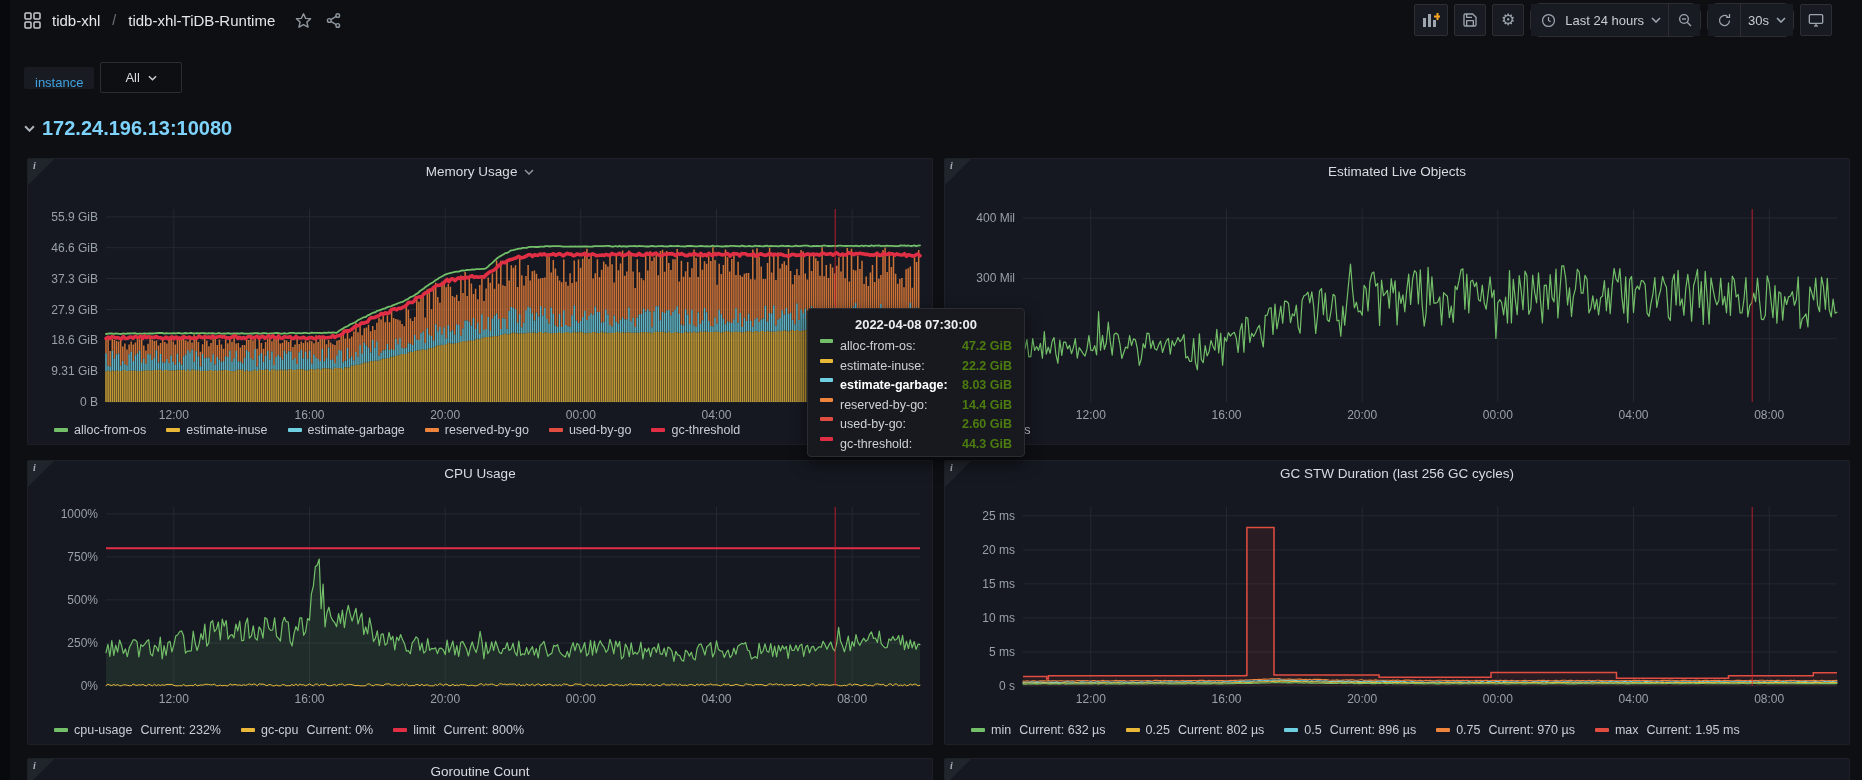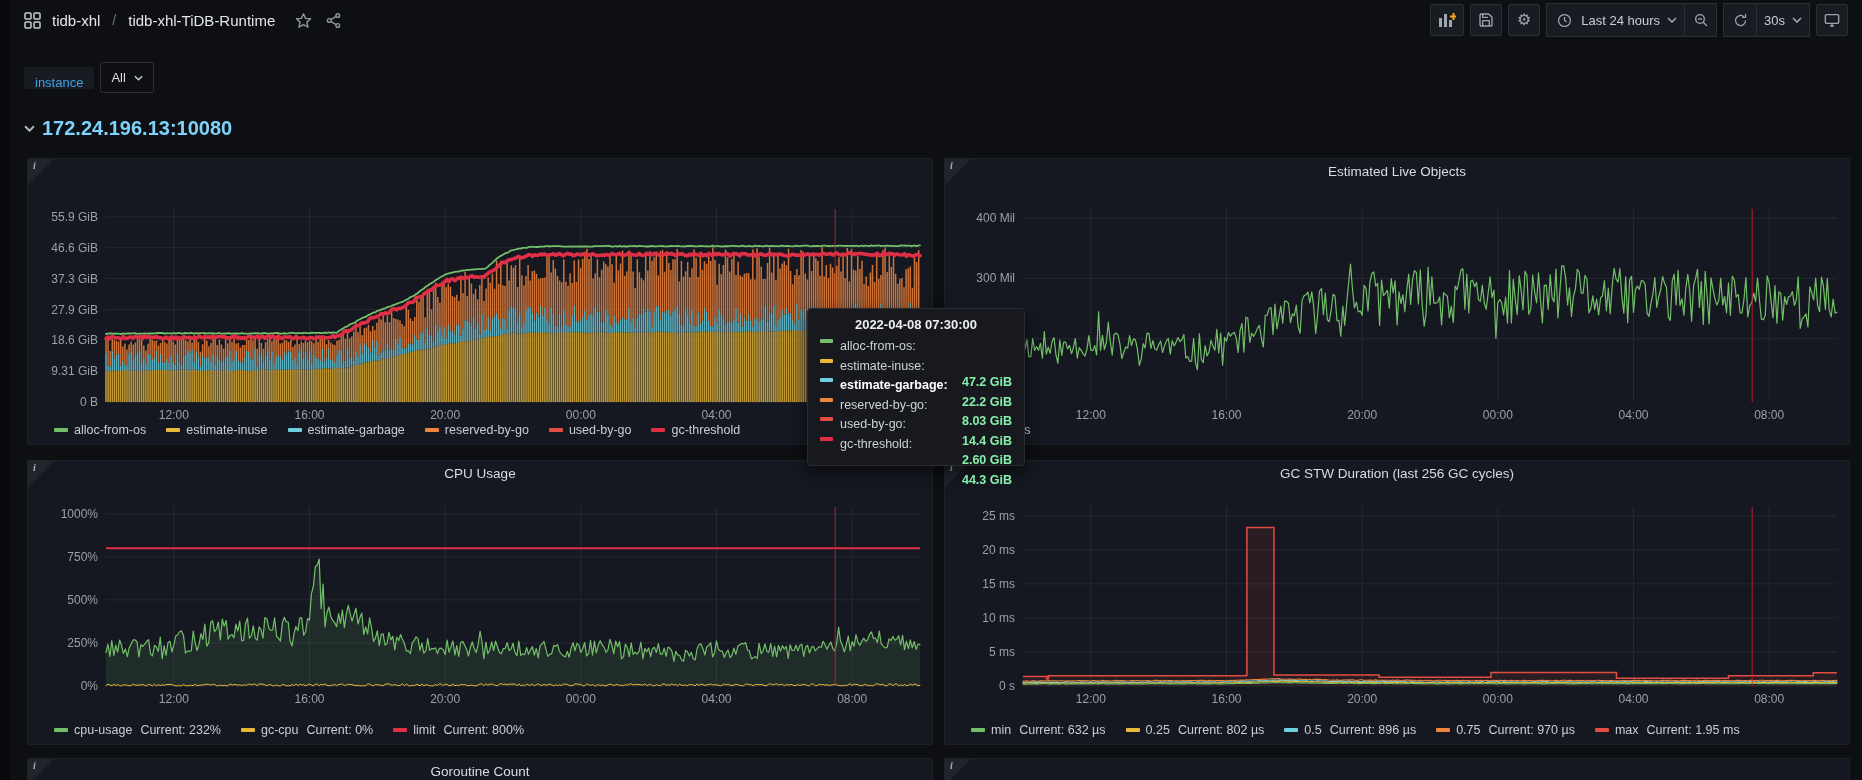--- a/index.html
+++ b/index.html
@@ -3,40 +3,40 @@
 <meta charset="utf-8">
 <style>
   * { margin:0; padding:0; box-sizing:border-box; }
   html,body { width:1862px; height:780px; overflow:hidden; background:#0d0f13;
               font-family:"Liberation Sans", sans-serif; }
   body { position:relative; color:#c9ced4; }
   .side-strip { position:absolute; left:0; top:0; width:10px; height:780px; background:#08090c; }
 
   
   .nav { position:absolute; left:10px; top:0; right:0; height:40px; display:flex;
-         align-items:center; justify-content:space-between; padding:0 14px 0 12px; }
+         align-items:center; justify-content:space-between; padding:0 30px 0 12px; }
   .nav-left { display:flex; align-items:center; gap:10px; }
   .crumb { color:#e4e6e9; font-size:15px; font-weight:500; cursor:pointer; text-decoration:none; }
   .sep { color:#70767e; font-size:14px; padding:0 2px; }
   .nav-ic { display:inline-flex; align-items:center; justify-content:center; width:20px; height:20px; }
   .nav-right { display:flex; align-items:center; gap:6px; }
   .btn { height:32px; min-width:32px; display:inline-flex; align-items:center; justify-content:center;
          background:#181b21; border:1px solid #2c2e34; border-radius:2px; cursor:pointer; gap:7px;
          padding:0 7px; color:#c9ced4; font-size:13px; }
-  .btn-group { display:flex; align-items:stretch; border:1px solid #2c2e34; border-radius:0; background:#d946ef; }
+  .btn-group { display:flex; align-items:stretch; border:1px solid #2c2e34; border-radius:11px; background:#d946ef; }
   .btn-group .btn { border:none; border-radius:0; }
   .btn-group .btn + .btn { border-left:1px solid #2c2e34; }
   .gear-glyph { font-size:16px; color:#9da6ae; line-height:1; }
 
   
   .submenu { position:absolute; left:24px; top:62px; display:flex; align-items:center; }
   .chip-label { background:#181b21; color:#3fa2e0; font-size:13px; height:22px; line-height:31px;
                 padding:0 11px; border-radius:2px; cursor:pointer; }
   .chip-value { margin-left:6px; border:1px solid #2c2e34; color:#dadce0; font-size:13px; height:31px;
-                display:flex; align-items:center; gap:8px; padding:0 10px; border-radius:2px; cursor:pointer; }
+                display:flex; align-items:center; gap:8px; padding:0 24px; border-radius:2px; cursor:pointer; }
 
   
   .row-header { position:absolute; left:24px; top:117px; display:flex; align-items:center; gap:7px;
                 cursor:pointer; }
   .row-title { font-size:20px; font-weight:700; color:#7dd3fc; }
 
   
   .panel { position:absolute; background:#151820; border:1px solid rgba(255,255,255,0.035); border-radius:2px; }
   .ptitle { position:absolute; top:5px; left:0; right:0; text-align:center; font-size:13.5px; font-weight:500;
             color:#d8dbdf; cursor:pointer; z-index:2; }
@@ -47,27 +47,27 @@
                   font-family:"Liberation Serif", serif; font-style:italic; }
   .legend { position:absolute; left:26px; bottom:7px; display:flex; align-items:center; gap:20px;
             white-space:nowrap; z-index:2; }
   .li { display:inline-flex; align-items:center; gap:6px; cursor:pointer; font-size:12.5px; color:#c8cdd3; }
   .li i { display:inline-block; width:14px; height:4px; border-radius:1px; }
   .li .lc { margin-left:2px; }
   svg text { font-family:"Liberation Sans", sans-serif; font-size:12px; fill:#99a0a8; }
 
   
   .gtooltip { position:absolute; left:807px; top:308px; width:218px; background:#17191f;
-              border:1px solid #2a2c31; border-radius:4px; padding:8px 12px 9px 12px; z-index:30;
+              border:1px solid #2a2c31; border-radius:4px; padding:8px 12px 0 12px; z-index:30;
               box-shadow:0 6px 16px rgba(0,0,0,.55); }
   .gtooltip .tdate { text-align:center; font-size:13px; font-weight:700; color:#eceef0; margin-bottom:7px; }
   .trow { display:flex; gap:7px; height:19.5px; font-size:12.5px; color:#cdd2d7; }
   .trow i { width:13px; height:4px; border-radius:1px; flex:0 0 auto; }
   .trow .tl { flex:1; }
-  .trow .tv { font-weight:700; color:#86efac;margin-top:36px; }
+  .trow .tv { font-weight:700; color:#4d7c0f; }
   .trow.hl { font-weight:700; color:#fff; }
   .trow.hl .tl { font-weight:700; }
 </style>
 </head>
 <body>
 
 <div class="side-strip"></div>
 
 <div class="nav">
   <div class="nav-left">
@@ -179,20 +179,23 @@
       <polyline points="1 1 5 5 9 1"></polyline>
     </svg>
   <span class="row-title">172.24.196.13:10080</span>
 </div>
 
 <div id="panels">
     <div class="panel" style="left: 27px; top: 158px; width: 906px; height: 287px;">
       <div class="icorner">
         <span>i</span>
       </div>
+      <div class="ptitle">Memory Usage <svg width="10" height="6" viewBox="0 0 10 6" fill="none" stroke="#aeb4bb" stroke-width="1.5">
+          <polyline points="1 1 5 5 9 1"></polyline>
+        </svg></div>
       <svg width="906" height="287" viewBox="0 0 906 287" style="position:absolute;left:0;top:0">
         <line x1="145.8" y1="50" x2="145.8" y2="243" stroke="#242830"></line>
         <text x="145.8" y="260" text-anchor="middle">12:00</text>
         <line x1="281.5" y1="50" x2="281.5" y2="243" stroke="#242830"></line>
         <text x="281.5" y="260" text-anchor="middle">16:00</text>
         <line x1="417.2" y1="50" x2="417.2" y2="243" stroke="#242830"></line>
         <text x="417.2" y="260" text-anchor="middle">20:00</text>
         <line x1="552.8" y1="50" x2="552.8" y2="243" stroke="#242830"></line>
         <text x="552.8" y="260" text-anchor="middle">00:00</text>
         <line x1="688.5" y1="50" x2="688.5" y2="243" stroke="#242830"></line>

